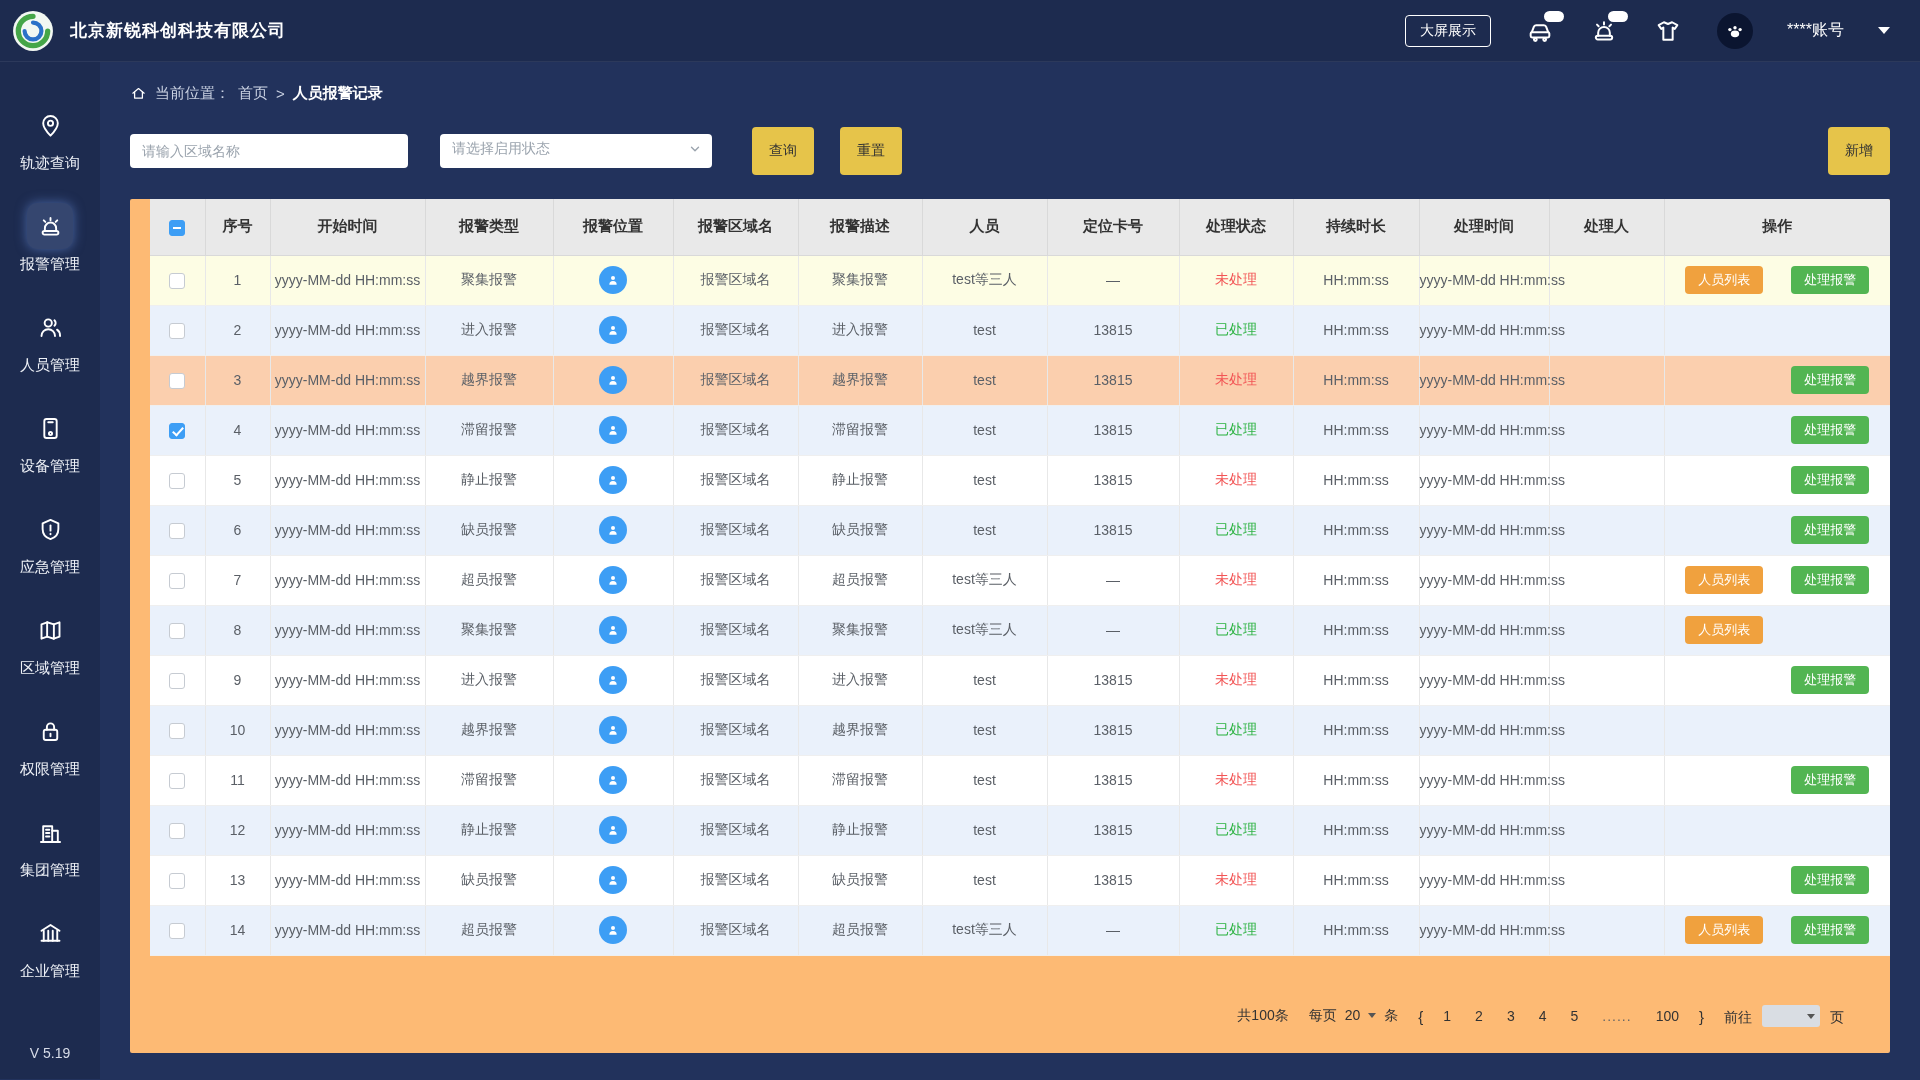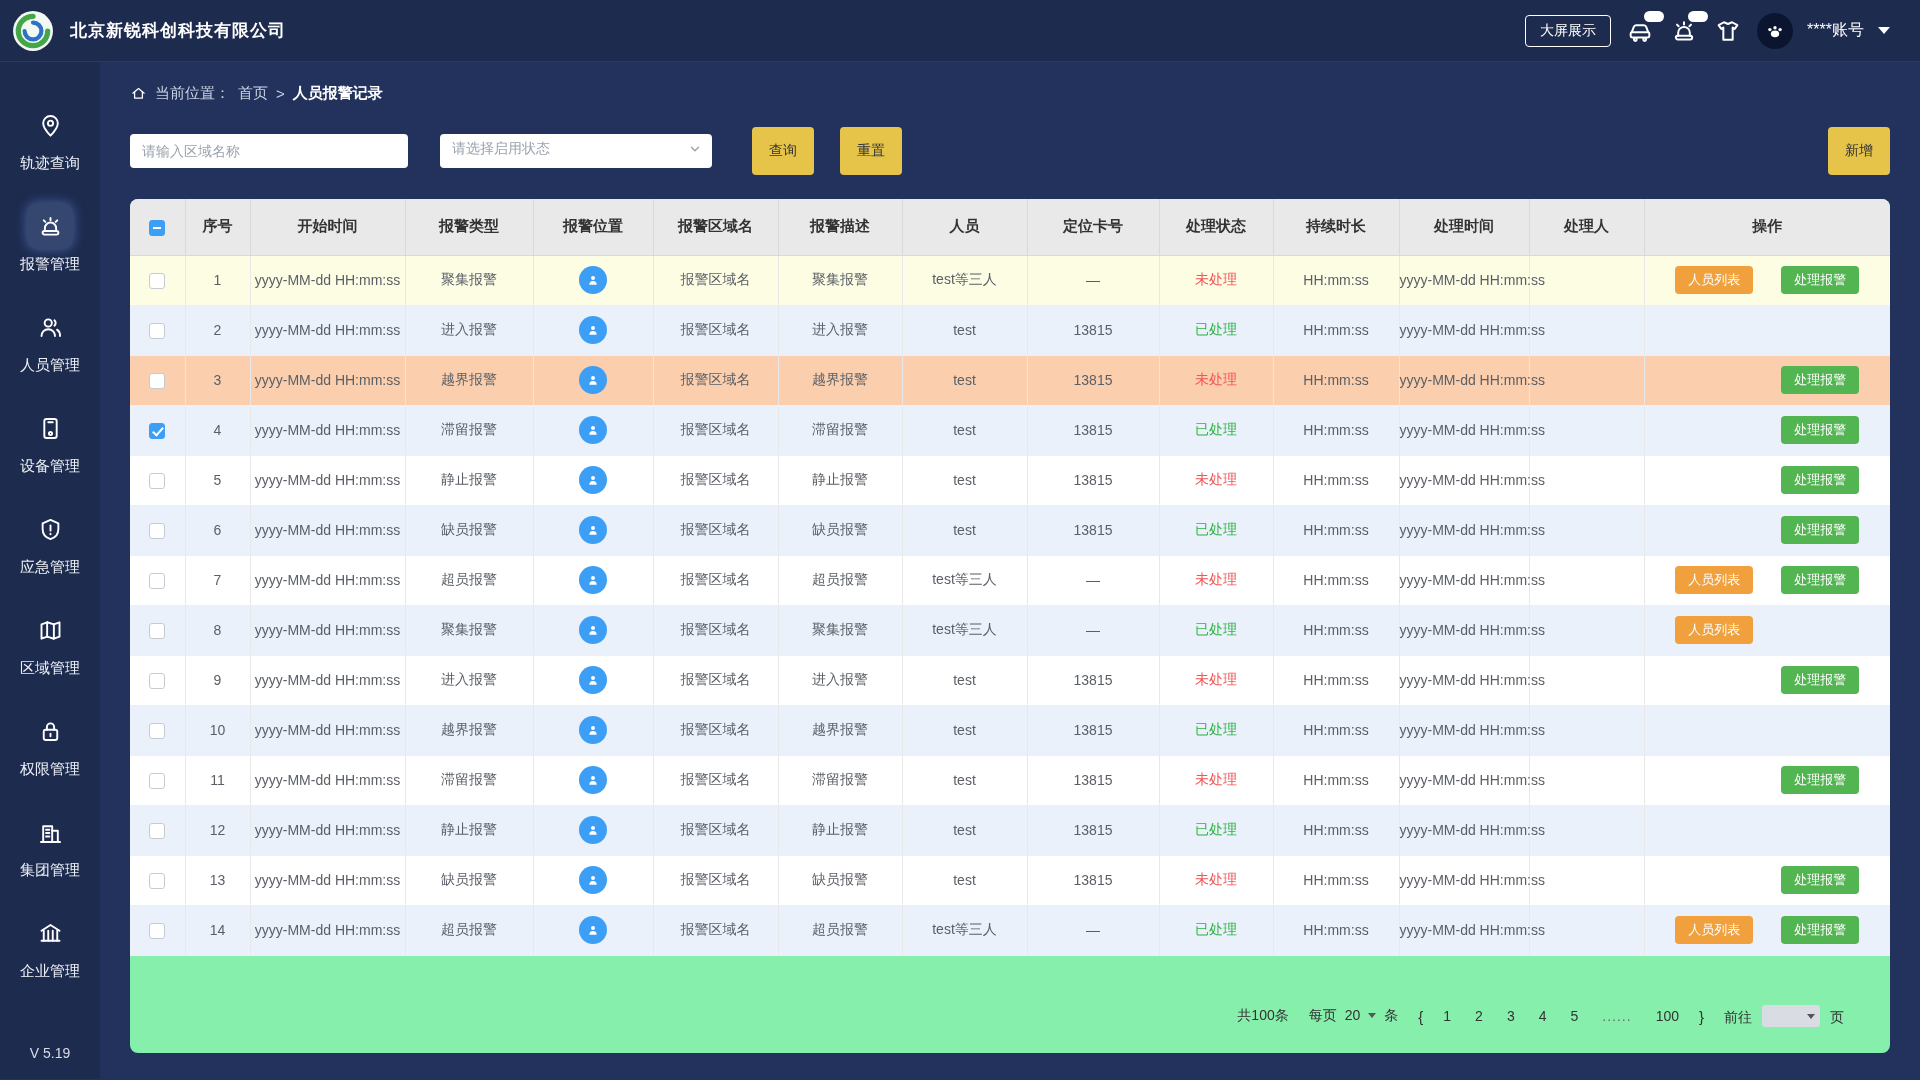--- a/index.html
+++ b/index.html
@@ -4,21 +4,21 @@
 <style>
   * { margin:0; padding:0; box-sizing:border-box; }
   html,body { width:1920px; height:1080px; overflow:hidden; }
   body { font-family:"Liberation Sans","DejaVu Sans",sans-serif; background:#22325c; }
 
   
   .topbar { height:62px; background:#1d2b4f; display:flex; align-items:center; justify-content:space-between; padding:0 30px 0 12px; border-bottom:1px solid rgba(255,255,255,.07); }
   .brand { display:flex; align-items:center; gap:16px; }
   .logo { width:42px; height:42px; display:flex; align-items:center; justify-content:center; }
   .company { color:#fff; font-size:17px; font-weight:bold; letter-spacing:1px; }
-  .top-right { display:flex; align-items:center; gap:14px; }
+  .top-right { display:flex; align-items:center; gap:34px; }
   .bigscreen-btn { background:transparent; border:1px solid #fff; color:#fff; font-size:14px; padding:6px 14px; border-radius:4px; cursor:pointer; }
   .hicon { position:relative; width:30px; height:30px; display:flex; align-items:center; justify-content:center; cursor:pointer; }
   .hicon svg { width:28px; height:28px; }
   .badge { position:absolute; top:-5px; right:-9px; width:20px; height:11px; background:#fff; border-radius:6px; }
   .avatar { width:36px; height:36px; border-radius:50%; background:#0b1530; display:flex; align-items:center; justify-content:center; cursor:pointer; }
   .avatar svg { width:24px; height:24px; }
   .account { color:#fff; font-size:16px; cursor:pointer; }
   .caret-white { width:0; height:0; border-left:6px solid transparent; border-right:6px solid transparent; border-top:7px solid #fff; display:inline-block; cursor:pointer; }
   .caret-dark { width:0; height:0; border-left:4px solid transparent; border-right:4px solid transparent; border-top:5px solid #555; display:inline-block; }
 
@@ -45,21 +45,21 @@
   .area-input { width:278px; height:34px; border:none; border-radius:4px; padding:0 12px; font-size:14px; color:#333; font-family:inherit; }
   .area-input::placeholder { color:#9aa3ad; }
   .status-select { width:272px; height:34px; margin-left:32px; background:#fff; border-radius:4px; display:flex; align-items:center; justify-content:space-between; padding:0 10px 4px 12px; color:#9aa3ad; font-size:14px; cursor:pointer; }
   .status-select svg { width:14px; height:14px; }
   .gold-btn { height:48px; padding:0 17px; background:#e6c44a; border:none; border-radius:4px; font-size:14px; color:#333; cursor:pointer; font-family:inherit; }
   .btn-query { margin-left:40px; }
   .btn-reset { margin-left:26px; }
   .btn-add { margin-left:auto; }
 
   
-  .panel { margin-top:24px; margin-bottom:26px; background:#86efac; border-radius:8px; overflow:hidden; flex:1; display:flex; flex-direction:column; }
+  .panel { margin-top:24px; margin-bottom:26px; background:#fdba74; border-radius:2px; overflow:hidden; flex:1; display:flex; flex-direction:column;padding-left:20px; }
   table { width:100%; border-collapse:collapse; table-layout:fixed; }
   thead th { background:#e9e9e9; height:56px; font-size:15px; color:#333; font-weight:bold; border-right:1px solid #d9d9d9; border-bottom:1px solid #d9d9d9; white-space:nowrap; }
   thead th:last-child { border-right:none; }
   tbody td { height:50px; text-align:center; font-size:14px; color:#5a5f66; border-right:1px solid #e8e8e8; border-bottom:1px solid #efefef; white-space:nowrap; }
   tbody td:last-child { border-right:none; }
   .row-white { background:#fff; }
   .row-blue { background:#eaf1fb; }
   .row-yellow { background:#fdfde4; }
   .row-salmon { background:#fbcfae; }
 

